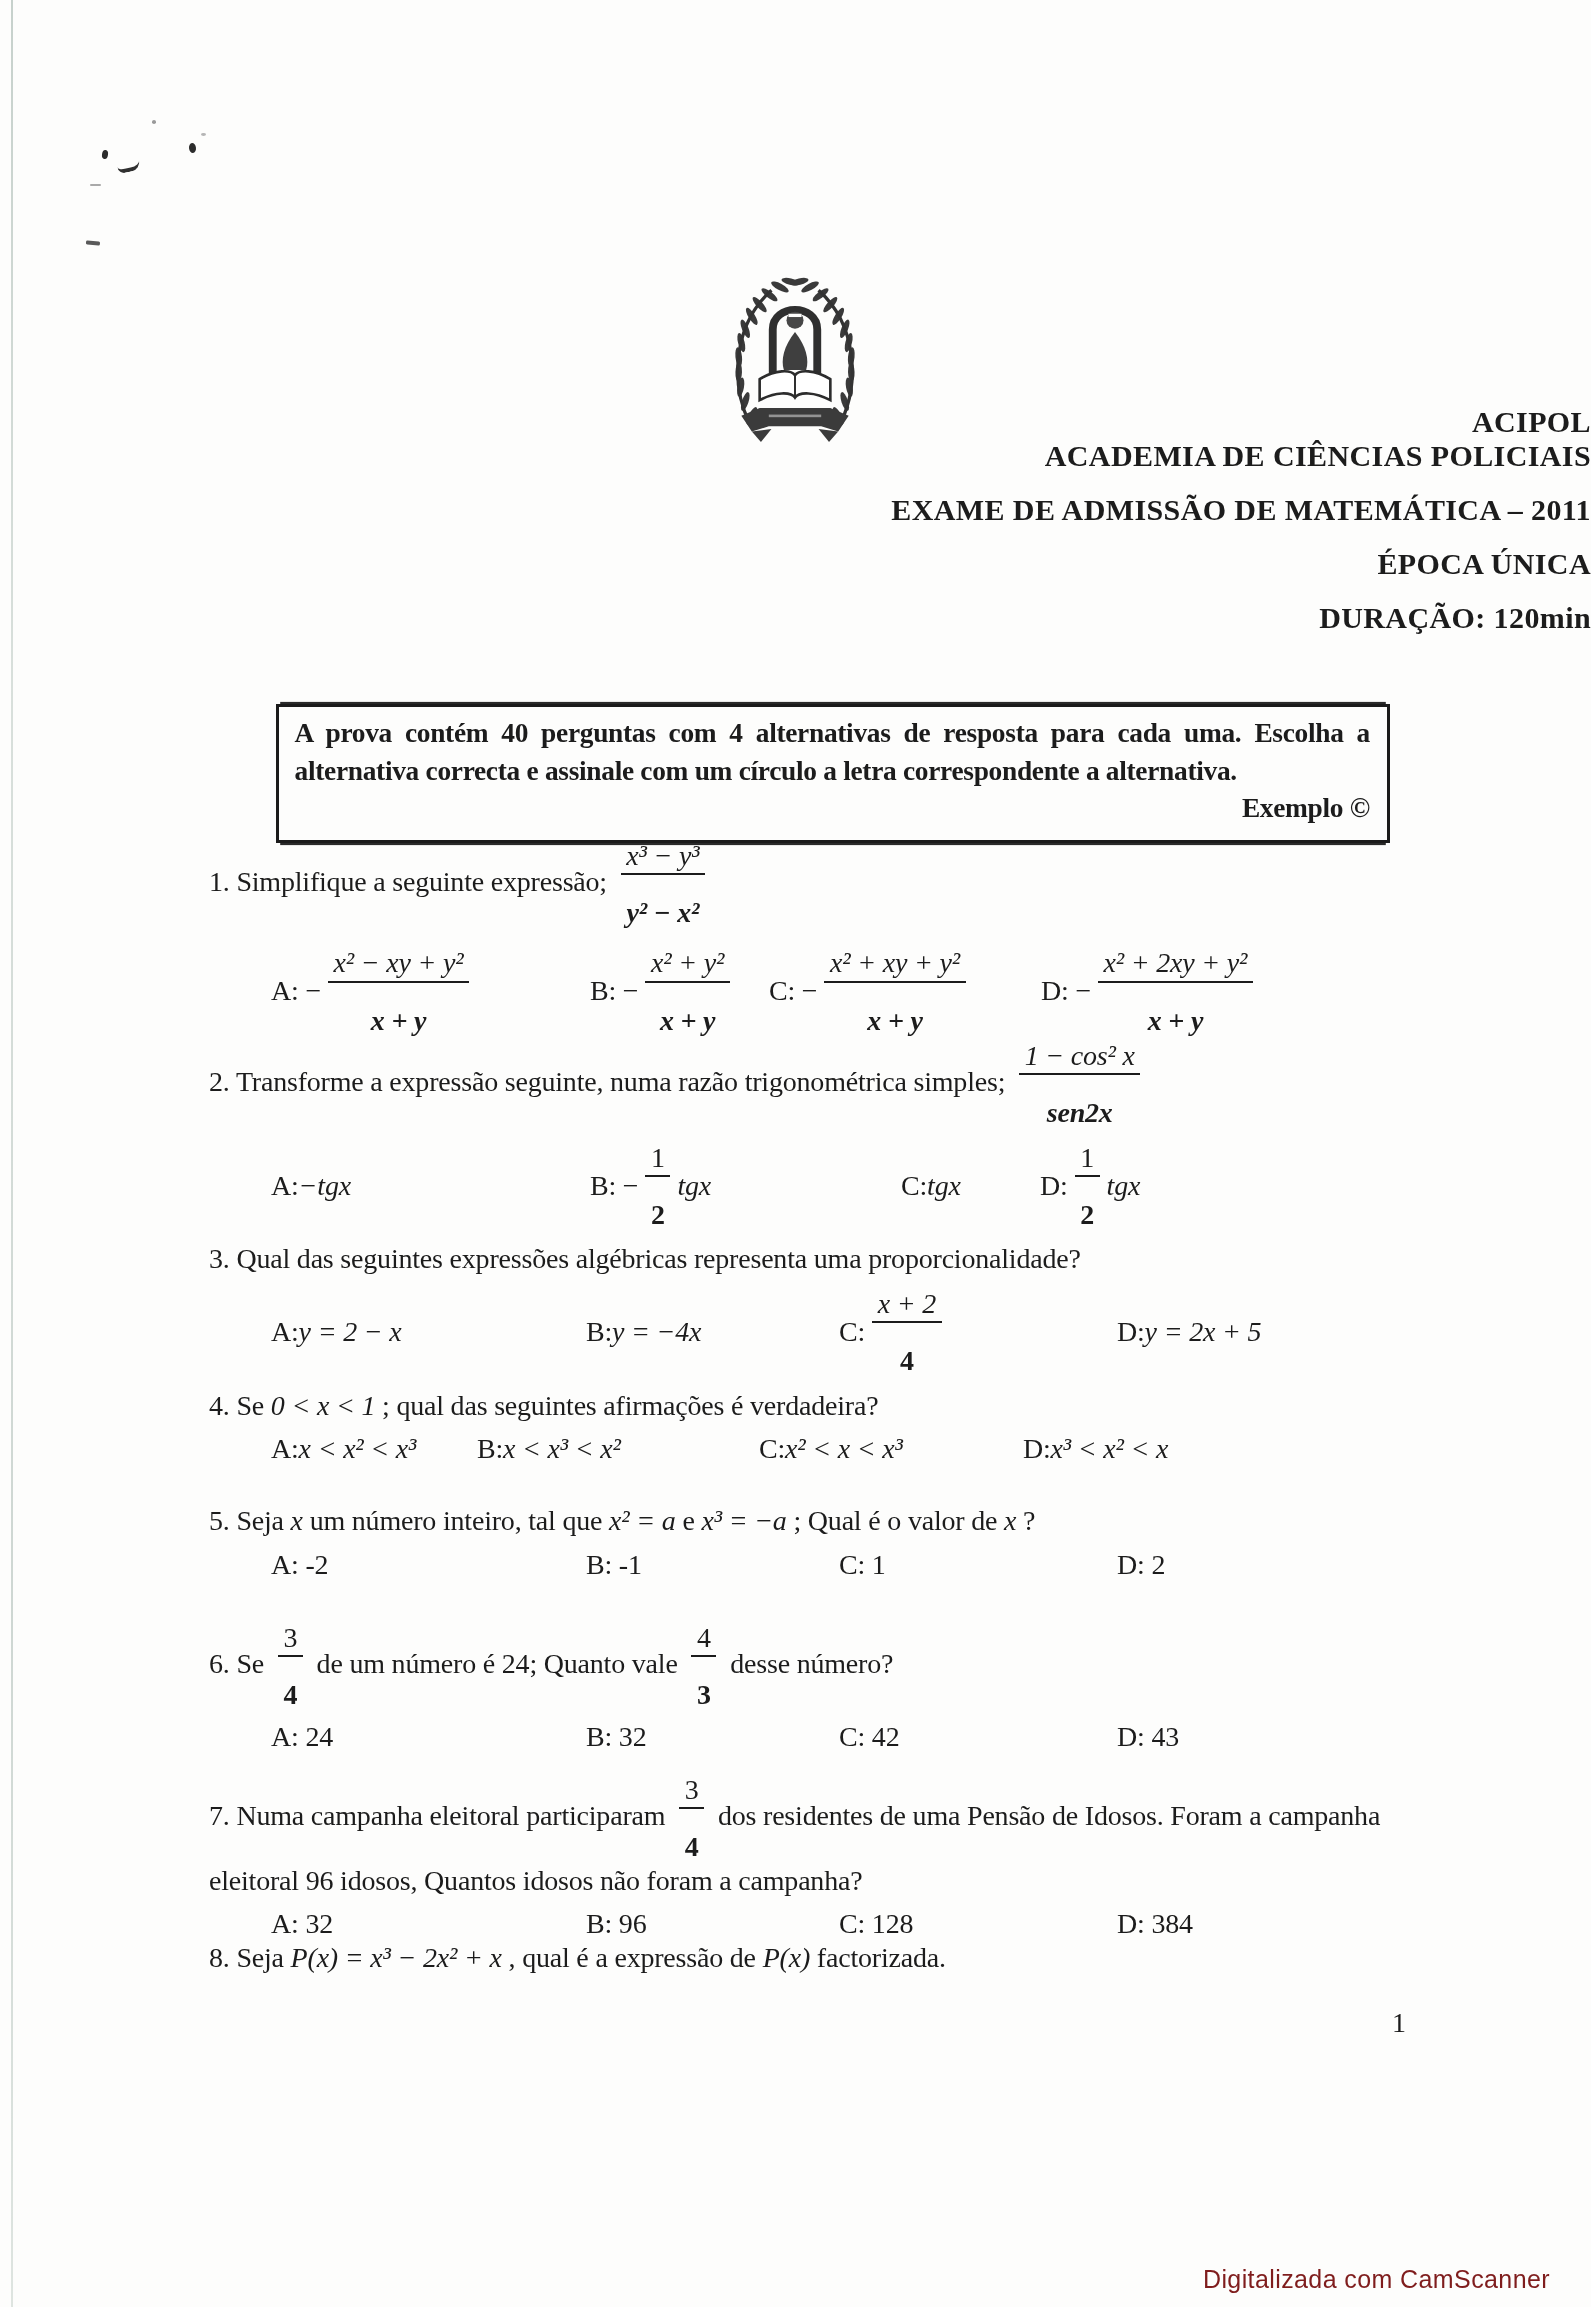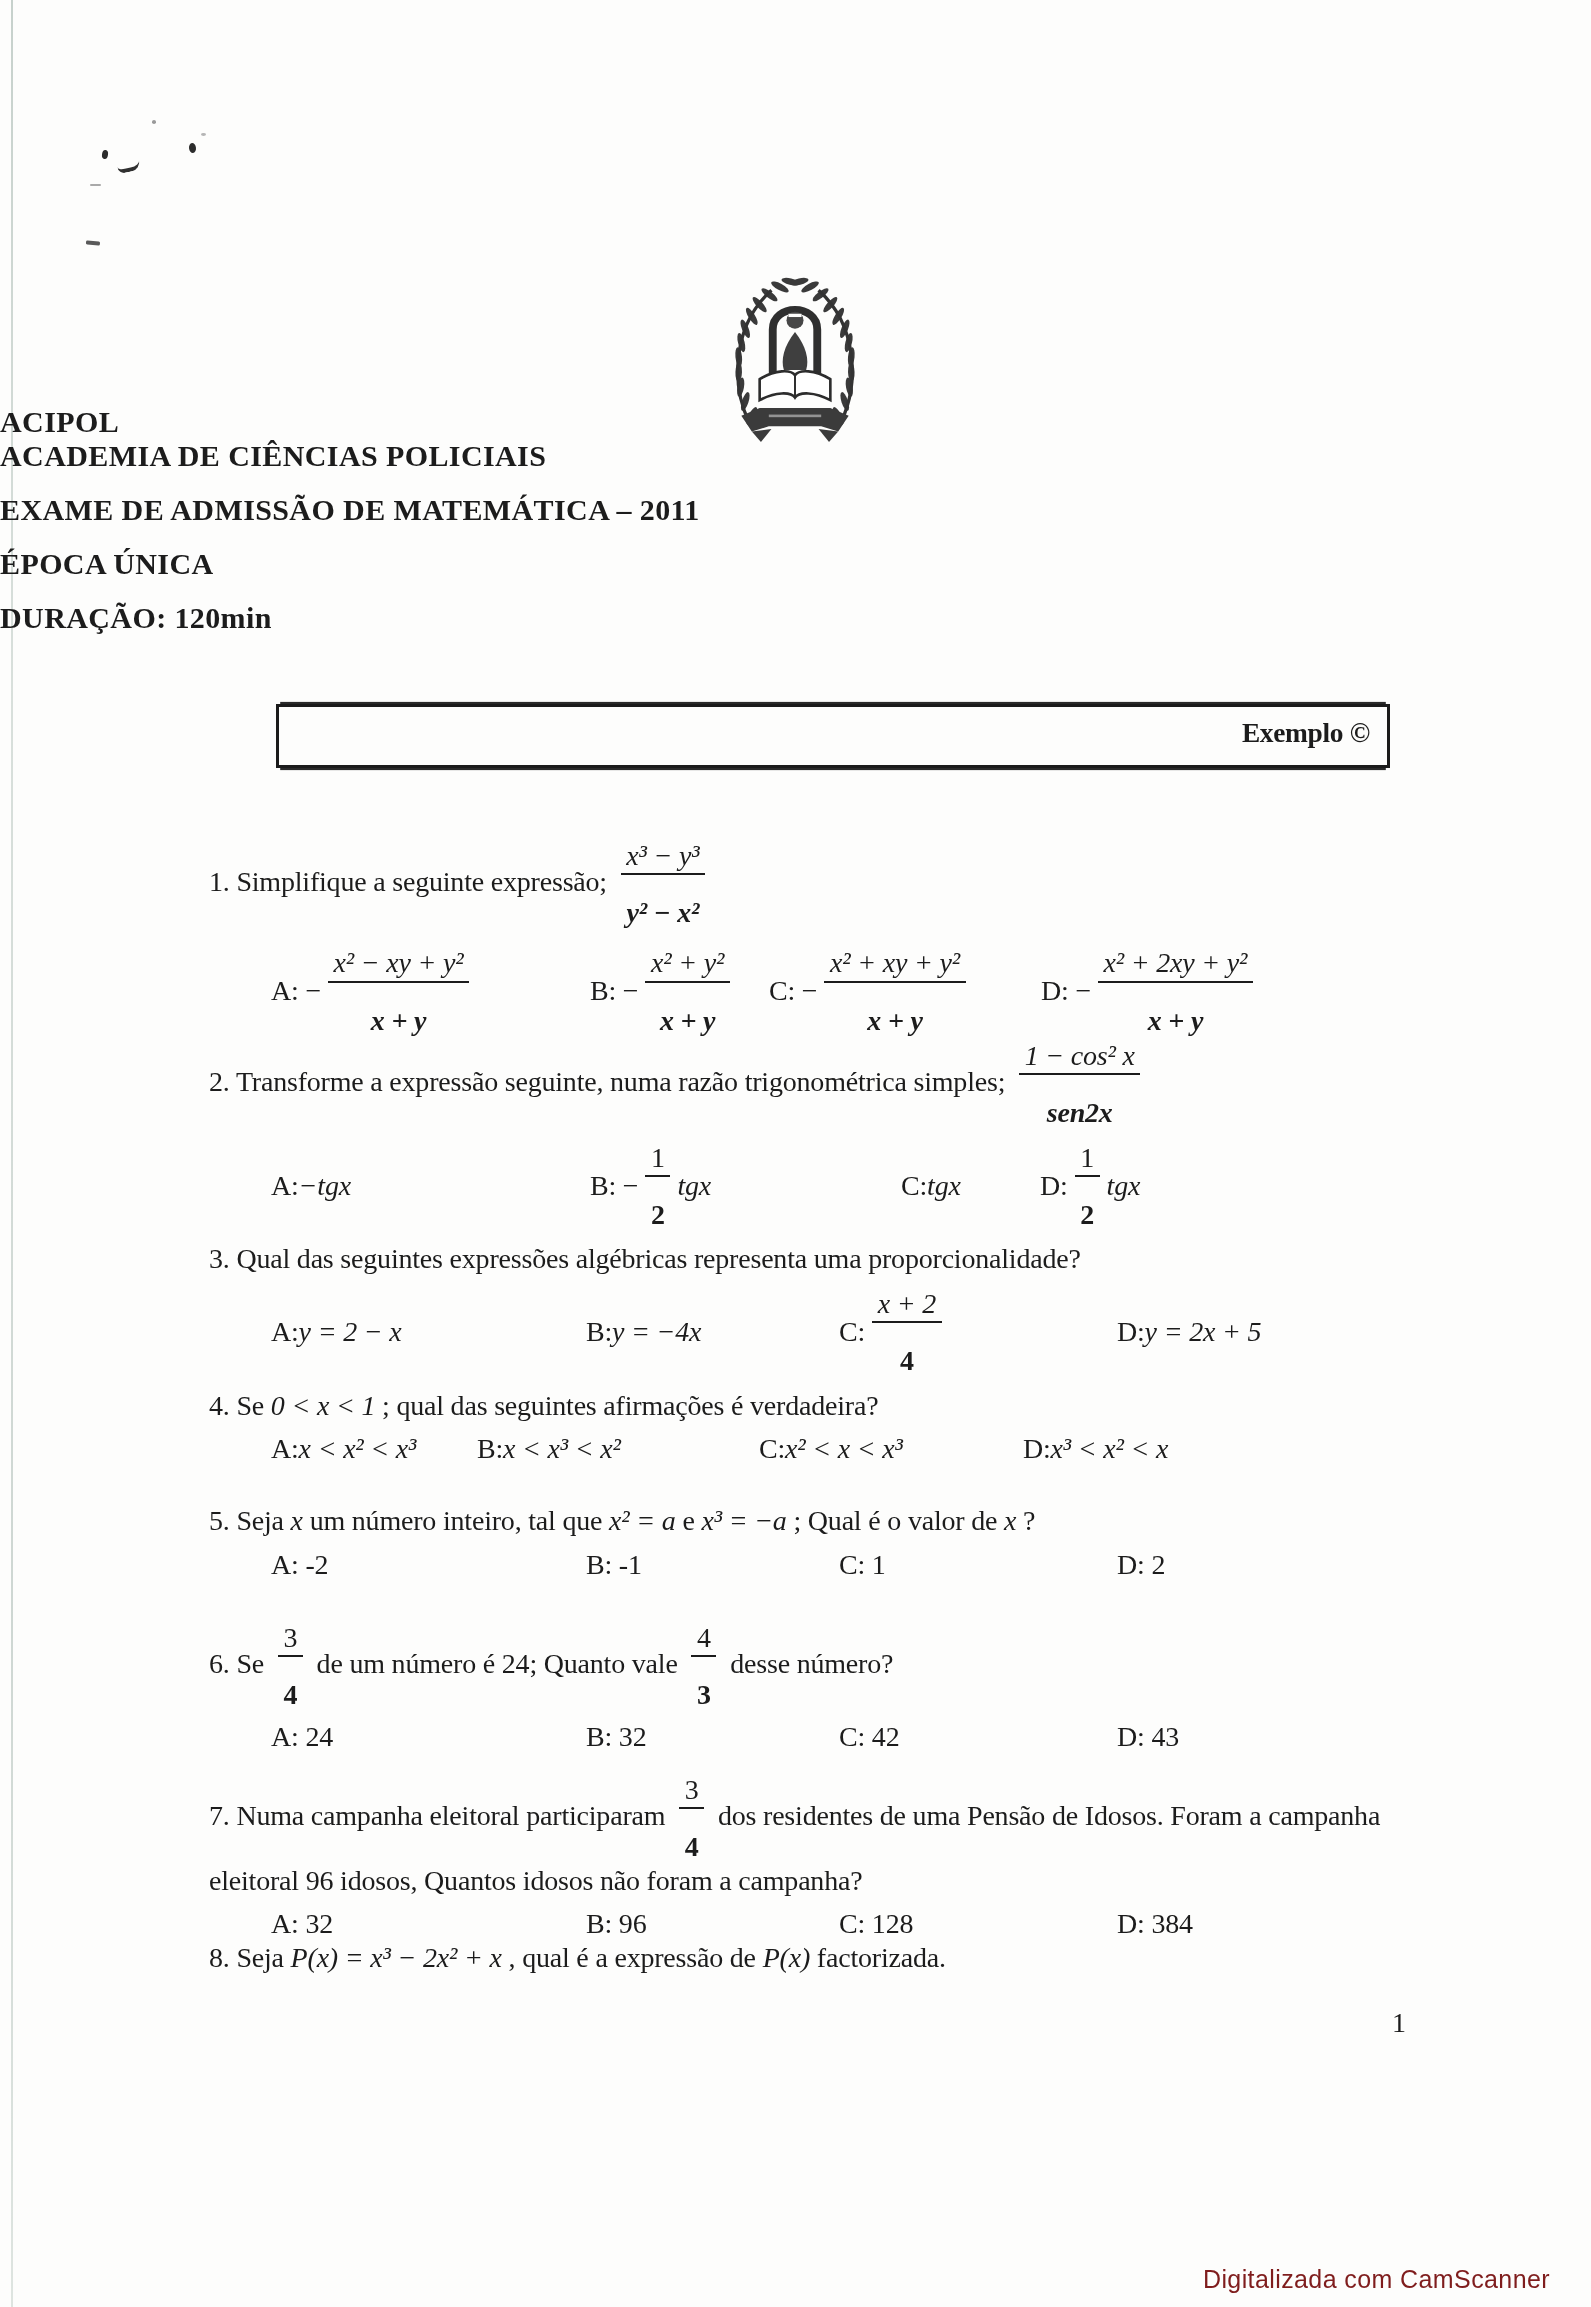--- a/index.html
+++ b/index.html
@@ -14,21 +14,21 @@
   .sp1{left:102px;top:150px;width:6.3px;height:9.1px;transform:rotate(8deg);}
   .sp2{left:189px;top:143px;width:7px;height:10px;transform:rotate(-6deg);}
   .sp3{left:117px;top:158px;width:22.5px;height:10px;background:transparent;border-bottom:4.2px solid #303030;border-radius:0 0 10px 7px;transform:rotate(-12deg);}
   .sp4{left:90px;top:184px;width:10.6px;height:2.1px;background:#a9a9a9;border-radius:1.4px;}
   .sp5{left:86px;top:241px;width:14px;height:3.5px;background:#5a5a5a;border-radius:1.4px;transform:rotate(5deg);}
   .sp6{left:152px;top:120px;width:4.2px;height:3.5px;background:#9a9a9a;}
   .sp7{left:201px;top:133px;width:5px;height:2.8px;background:#b5b5b5;}
 
   
   .logo{position:absolute;left:723px;top:251px;width:144px;height:208px;}
-  .hline{position:absolute;left:0;width:100%;text-align:left;font-weight:bold;font-size:30px;line-height:1;letter-spacing:0.4px;white-space:nowrap;}
+  .hline{position:absolute;left:0;width:100%;text-align:right;font-weight:bold;font-size:30px;line-height:1;letter-spacing:0.4px;white-space:nowrap;}
   .h-acipol{top:407px;}
   .h-academia{top:441px;}
   .h-exame{top:495px;}
   .h-epoca{top:549px;}
   .h-duracao{top:603px;}
 
   
   .instr-box{
     position:absolute;left:276px;top:704px;width:1114px;box-sizing:border-box;
     border:3.5px solid #1b1b1b;padding:8.4px 17px 12.7px 15.5px;
@@ -123,20 +123,21 @@
     <rect x="70" y="236" width="80" height="4" fill="#cfcfcf" opacity="0.6"></rect>
   </svg>
 
   <div class="hline h-acipol">ACIPOL</div>
   <div class="hline h-academia">ACADEMIA DE CIÊNCIAS POLICIAIS</div>
   <div class="hline h-exame">EXAME DE ADMISSÃO DE MATEMÁTICA – 2011</div>
   <div class="hline h-epoca">ÉPOCA ÚNICA</div>
   <div class="hline h-duracao">DURAÇÃO: 120min</div>
 
   <div class="instr-box">
+    <p class="instr-text">A prova contém 40 perguntas com 4 alternativas de resposta para cada uma. Escolha a alternativa correcta e assinale com um círculo a letra correspondente a alternativa.</p>
     <p class="instr-example"><span>Exemplo</span> <span>©</span></p>
   </div>
 
   <div id="questions">
       <div class="question q1">
         <div class="q-text"><span>1. Simplifique a seguinte expressão; </span><span class="frac">
             <span class="fn mi">x³ − y³</span>
             <span class="fd mi">y² − x²</span>
           </span></div>
         <div class="q-options">

